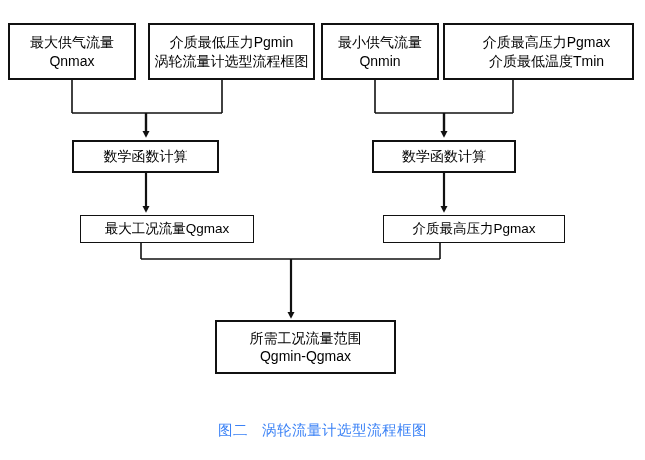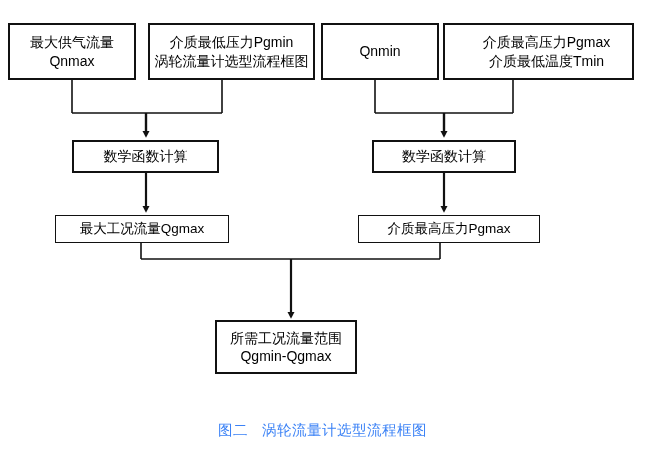--- a/index.html
+++ b/index.html
@@ -39,20 +39,21 @@
     line-height: 1.32;
     color: #000000;
     z-index: 2;
   }
   .node .line {
     display: block;
     white-space: nowrap;
   }
   .n-thin {
     border-width: 1.5px;
+    margin-left: 25px;
   }
   .fs14 { font-size: 14px; }
   .fs13 { font-size: 13.5px; }
   .caption {
     position: absolute;
     left: 0;
     width: 645px;
     text-align: center;
     font-size: 14.5px;
     letter-spacing: 0.5px;
@@ -108,20 +109,21 @@
     <span class="line">最大供气流量</span>
     <span class="line">Qnmax</span>
   </div>
 
   <div class="node fs14" style="left:148px; top:23px; width:167px; height:57px;">
     <span class="line">介质最低压力Pgmin</span>
     <span class="line">涡轮流量计选型流程框图</span>
   </div>
 
   <div class="node fs14" style="left:321px; top:23px; width:118px; height:57px;">
+    <span class="line">最小供气流量</span>
     <span class="line">Qnmin</span>
   </div>
 
   <div class="node fs14" style="left:443px; top:23px; width:191px; height:57px;padding-left:16px;">
     <span class="line">介质最高压力Pgmax</span>
     <span class="line">介质最低温度Tmin</span>
   </div>
 
   <div class="node fs14" style="left:72px; top:140px; width:147px; height:33px;">
     <span class="line">数学函数计算</span>
@@ -132,21 +134,21 @@
   </div>
 
   <div class="node n-thin fs13" style="left:55px; top:215px; width:174px; height:28px;">
     <span class="line">最大工况流量Qgmax</span>
   </div>
 
   <div class="node n-thin fs13" style="left:358px; top:215px; width:182px; height:28px;">
     <span class="line">介质最高压力Pgmax</span>
   </div>
 
-  <div class="node fs14" style="left:215px; top:320px; width:142px; height:54px;">
+  <div class="node fs14" style="left:215px; top:320px; width:181px; height:54px;">
     <span class="line">所需工况流量范围</span>
     <span class="line">Qgmin-Qgmax</span>
   </div>
 
   <div class="caption" style="top:421px;">
     <span class="cap-figno">图二</span><span>涡轮流量计选型流程框图</span>
   </div>
 
 </div>
 

